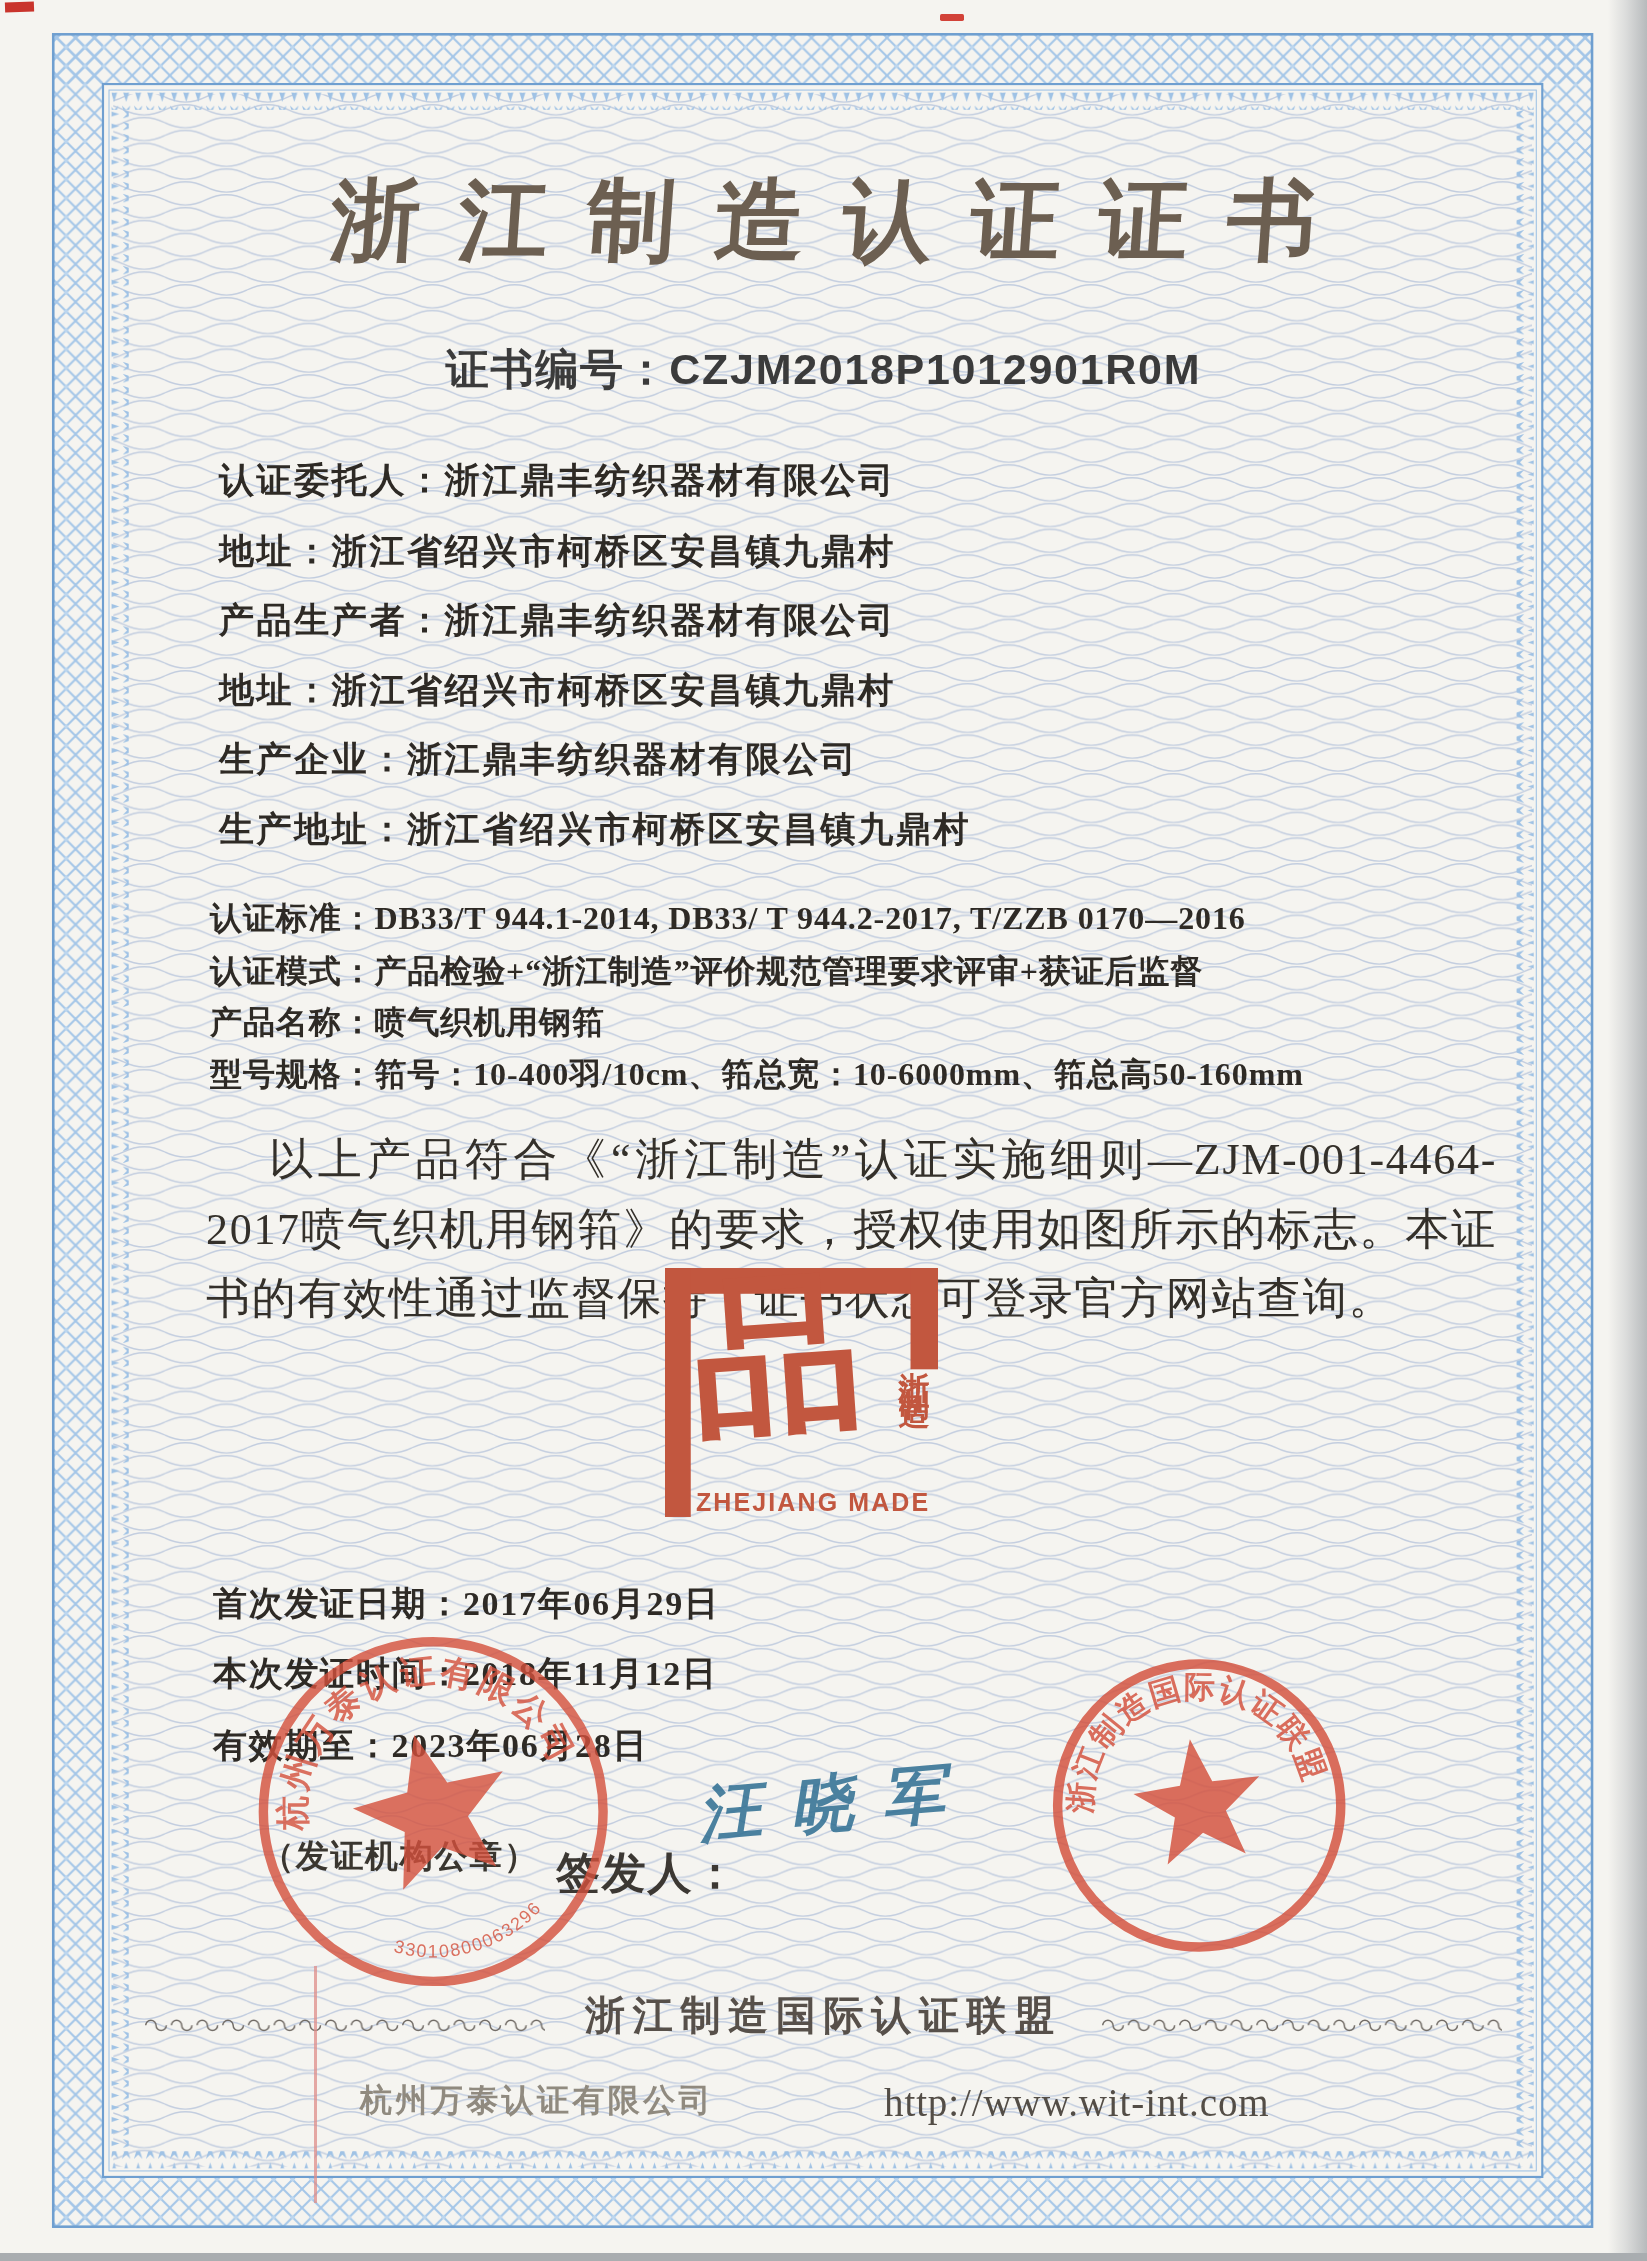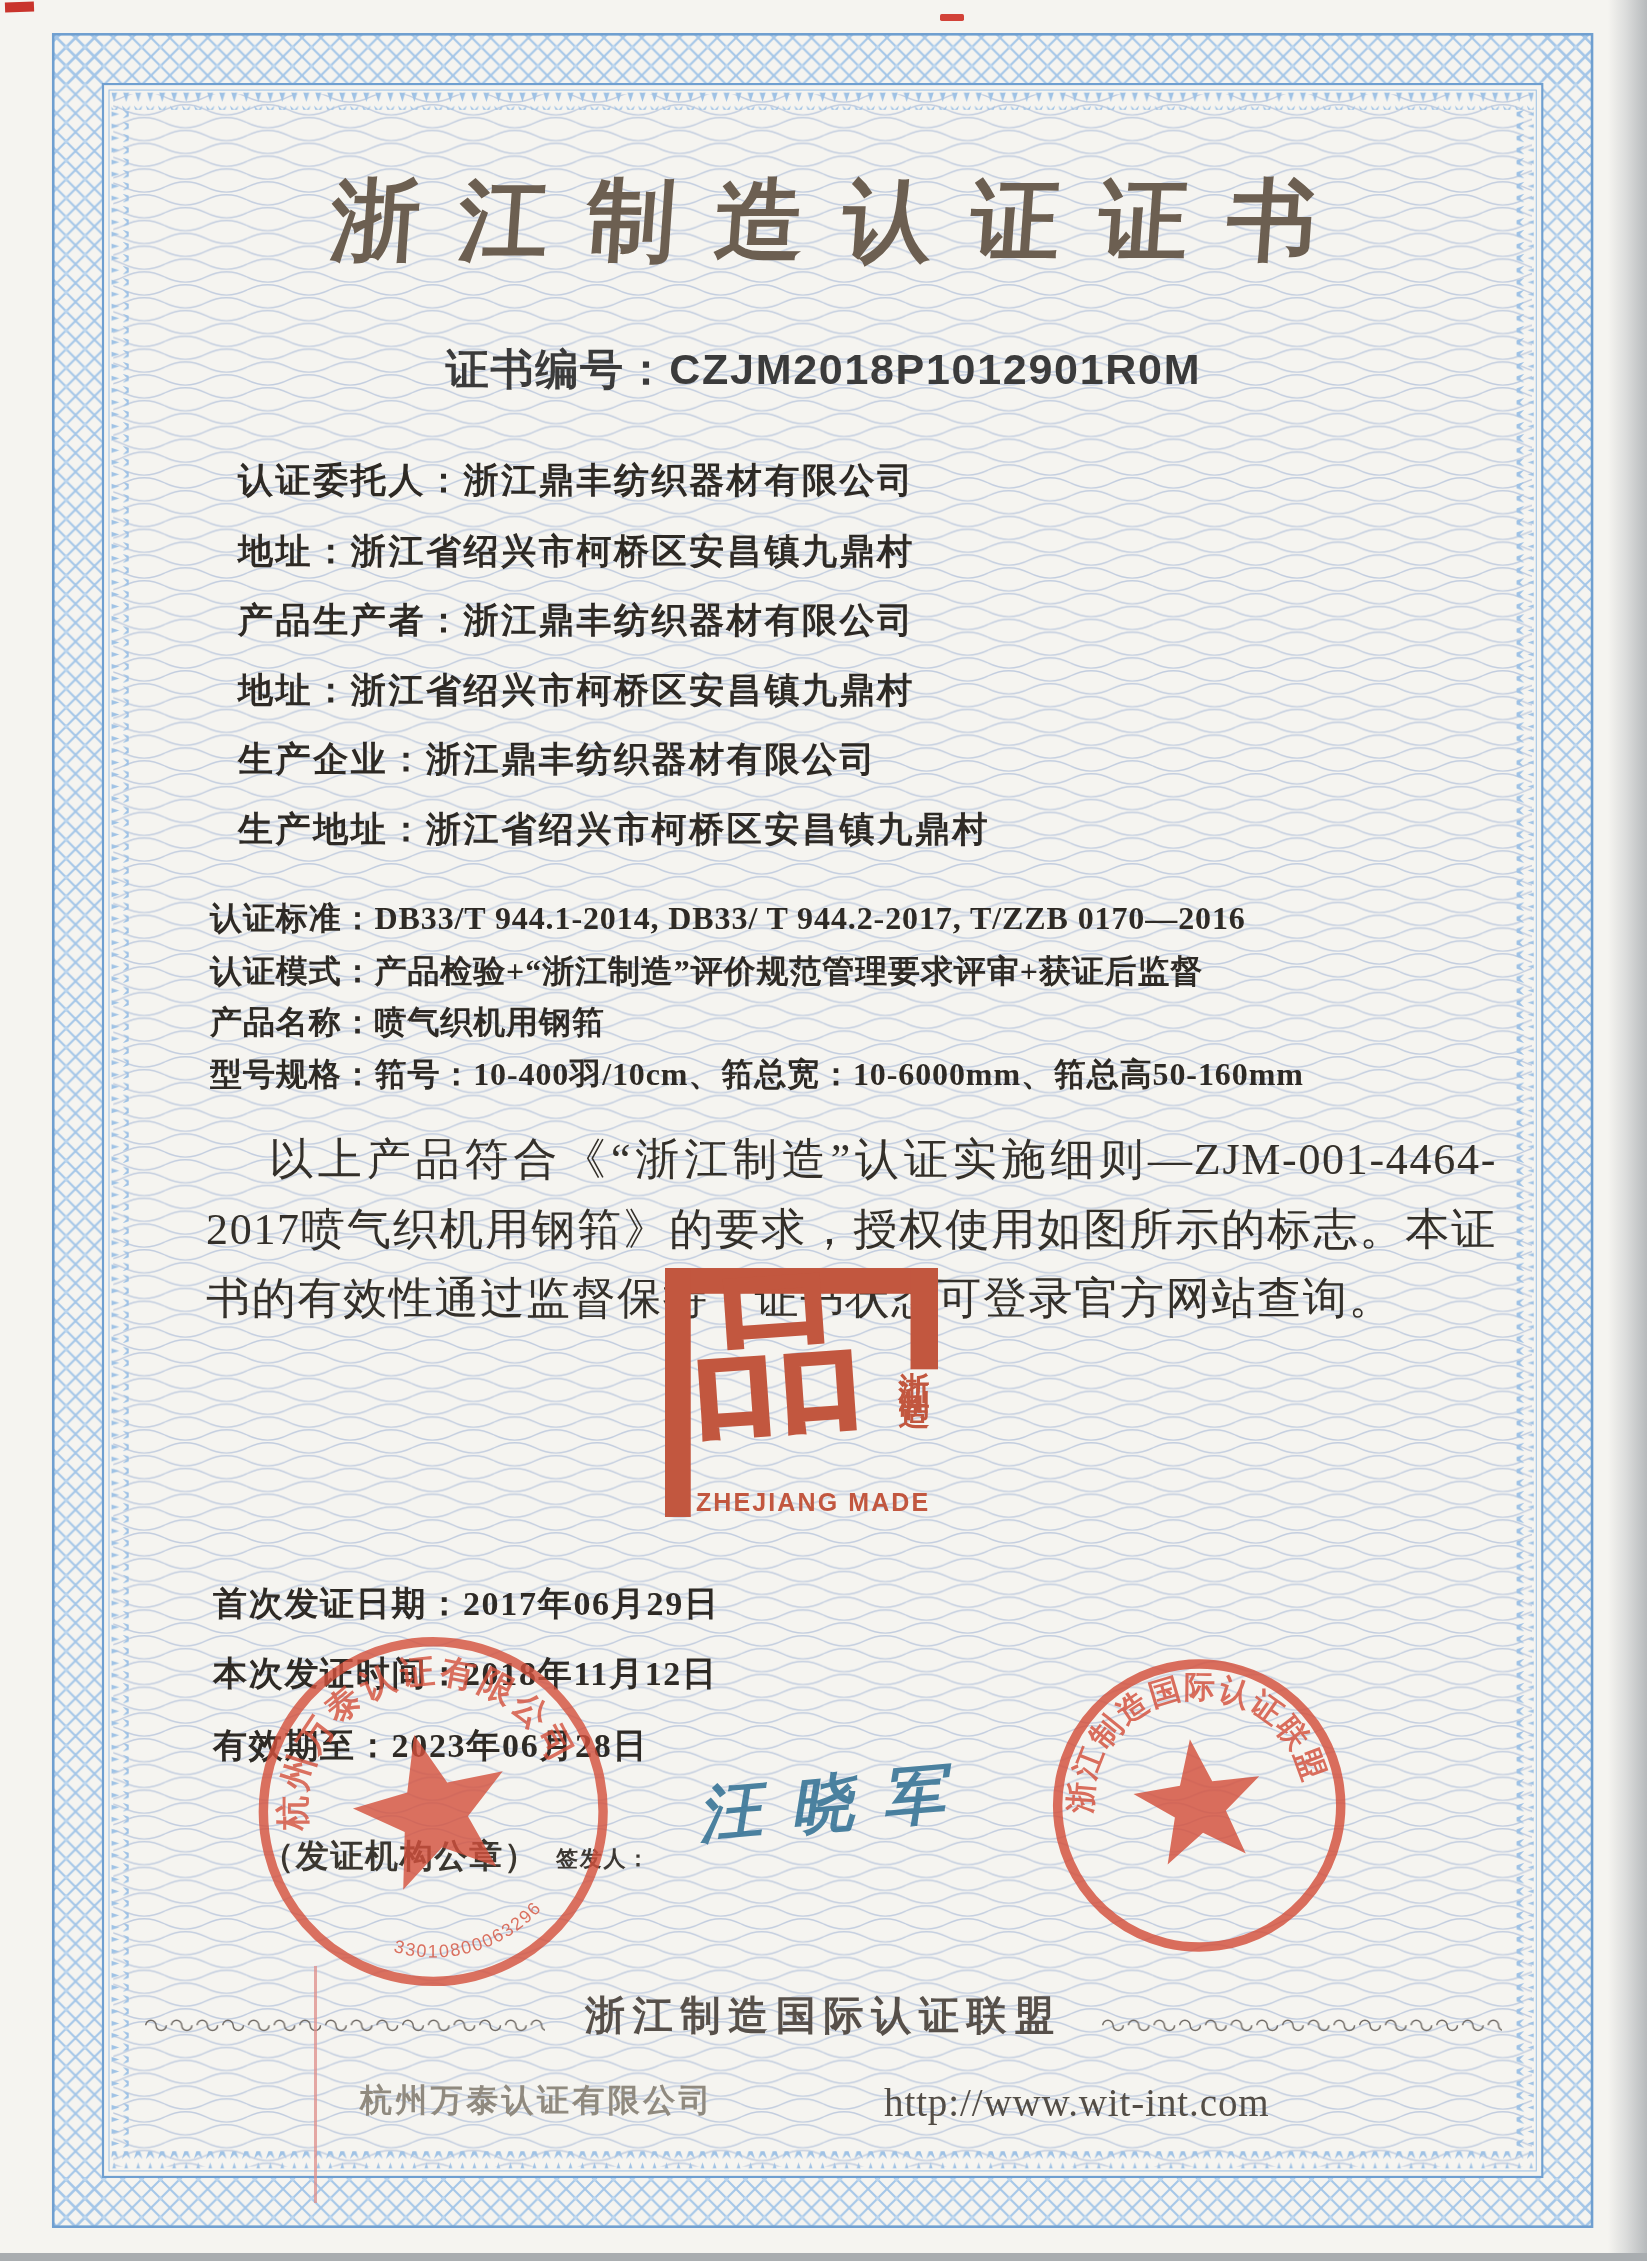--- a/index.html
+++ b/index.html
@@ -8,28 +8,28 @@
   .abs{position:absolute;}
   svg{display:block;}
   
   .title{position:absolute;top:161px;left:0;width:100%;text-align:center;
          font-size:89px;font-weight:700;letter-spacing:39px;text-indent:39px;
          color:#6c5f51;font-family:"DejaVu Serif",serif;transform:skewX(-4deg);}
   .certno{position:absolute;top:341px;left:0;width:100%;text-align:center;
           font-size:43px;font-weight:700;letter-spacing:1.7px;color:#3b3b3b;
           font-family:"Liberation Sans",sans-serif;}
   .row{position:absolute;white-space:nowrap;font-weight:700;color:#2e2a25;}
-  .party{left:219px;font-size:35px;letter-spacing:2.6px;margin-left:19px;}
+  .party{left:219px;font-size:35px;letter-spacing:2.6px;}
   .detail{left:210px;font-size:32px;letter-spacing:0.9px;}
   .statement{position:absolute;left:206px;top:1125px;width:1291px;font-size:44px;
              line-height:1.58;text-align:justify;text-indent:63px;color:#34302a;
              letter-spacing:1.7px;}
   .date{left:213px;font-size:34px;letter-spacing:1.7px;}
   .sealnote{left:217px;font-size:33px;font-weight:600;letter-spacing:1.7px;color:#3a362f;margin-left:44px;}
-  .issuer{left:556px;top:1844px;font-size:22px;font-weight:600;color:#3c3833;letter-spacing:1.7px;}
+  .issuer{left:556px;top:1844px;font-size:44px;font-weight:600;color:#3c3833;letter-spacing:1.7px;}
   .signature{position:absolute;left:703px;top:1760px;font-size:63px;color:#2e6e92;
              font-weight:700;letter-spacing:29px;opacity:.85;white-space:nowrap;
              transform:rotate(-5deg) skewX(-14deg);font-family:"DejaVu Serif",serif;}
   
   .logo{position:absolute;left:665px;top:1268px;width:273px;height:249px;}
   .logo-glyph{position:absolute;left:26px;top:0px;font-size:170px;line-height:1;
               color:#c2573f;font-weight:700;transform:rotate(-4deg);
               font-family:"DejaVu Serif",serif;}
   .logo-side{position:absolute;right:3.4px;top:79px;writing-mode:vertical-rl;
              font-size:31px;font-weight:700;color:#c2573f;letter-spacing:8.6px;}

